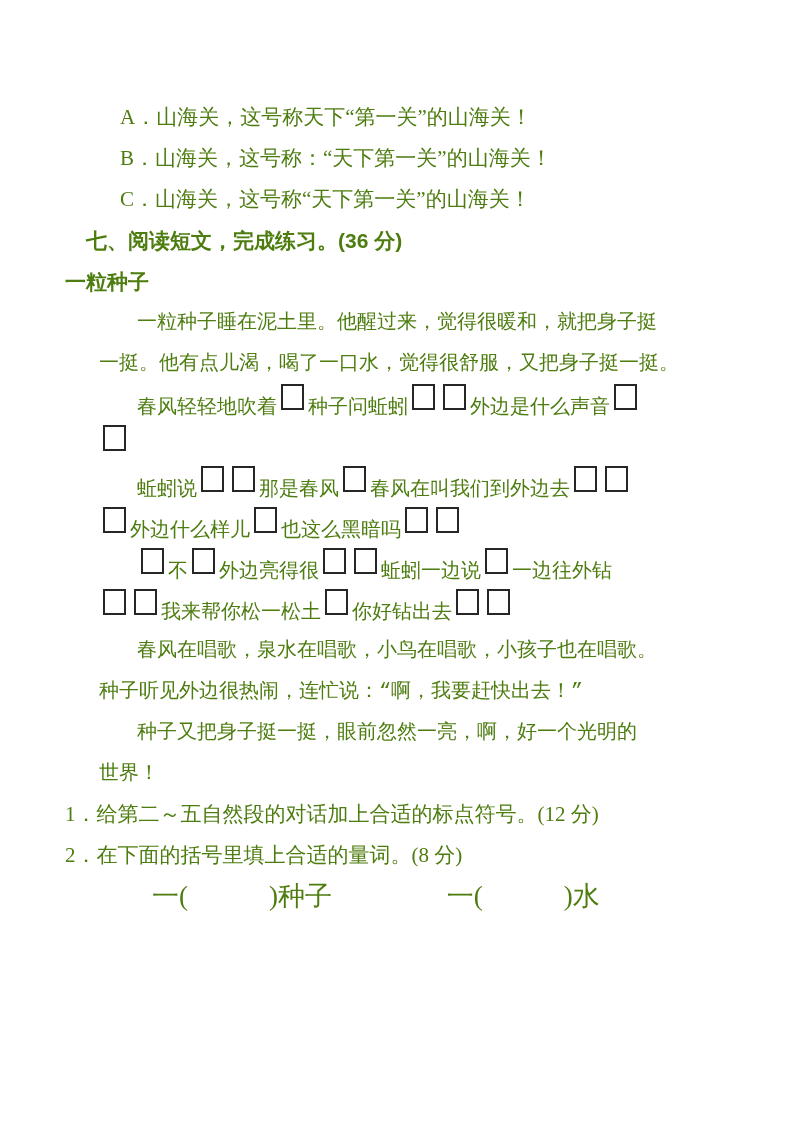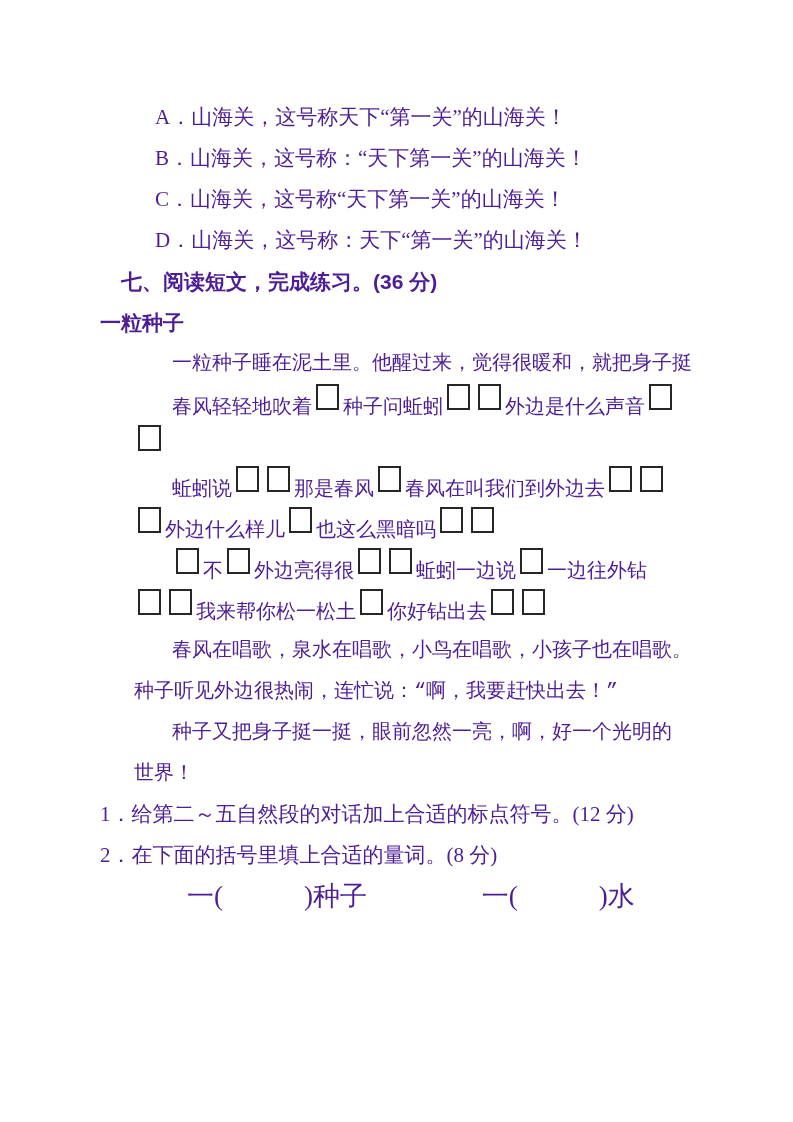--- a/index.html
+++ b/index.html
@@ -2,22 +2,22 @@
 <html><head>
 <meta charset="utf-8">
 <style>
   html, body { margin: 0; padding: 0; background: #ffffff; }
   .doc {
     position: relative;
     width: 793px;
     height: 1122px;
     box-sizing: border-box;
     background: #ffffff;
-    color: #4c1d95;
-    padding: 97px 80px 0 100px;
+    color: #4d7c0f;
+    padding: 97px 80px 0 65px;
     overflow: hidden;
     font-family: "Liberation Serif", serif;
   }
   .line { height: 41px; line-height: 41px; white-space: nowrap; }
   .opt {
     margin-left: 55px;
     font-size: 21px;
     font-family: "Liberation Serif", serif;
   }
   .sec-heading {
@@ -62,29 +62,29 @@
 </style>
 </head>
 <body>
 
 <div class="doc">
 
   <div id="options-container">
       <div class="line opt">A．山海关，这号称天下“第一关”的山海关！</div>
       <div class="line opt">B．山海关，这号称：“天下第一关”的山海关！</div>
       <div class="line opt">C．山海关，这号称“天下第一关”的山海关！</div>
-      <div class="line opt">D．山海关，这号称：天下“第一关”的山海关！</div>
     </div>
 
   <div class="line sec-heading">七、阅读短文，完成练习。(36 分)</div>
 
   <div class="line ptitle">一粒种子</div>
 
   <div id="passage-container">
       <div class="line pline ind">一粒种子睡在泥土里。他醒过来，觉得很暖和，就把身子挺</div>
+      <div class="line pline">一挺。他有点儿渴，喝了一口水，觉得很舒服，又把身子挺一挺。</div>
       <div class="line pline ind">春风轻轻地吹着<span class="pbox"></span>种子问蚯蚓<span class="pbox"></span><span class="pbox"></span>外边是什么声音<span class="pbox"></span></div>
       <div class="line pline"><span class="pbox"></span></div>
       <div class="line pline ind">蚯蚓说<span class="pbox"></span><span class="pbox"></span>那是春风<span class="pbox"></span>春风在叫我们到外边去<span class="pbox"></span><span class="pbox"></span></div>
       <div class="line pline"><span class="pbox"></span>外边什么样儿<span class="pbox"></span>也这么黑暗吗<span class="pbox"></span><span class="pbox"></span></div>
       <div class="line pline ind"><span class="pbox"></span>不<span class="pbox"></span>外边亮得很<span class="pbox"></span><span class="pbox"></span>蚯蚓一边说<span class="pbox"></span>一边往外钻</div>
       <div class="line pline"><span class="pbox"></span><span class="pbox"></span>我来帮你松一松土<span class="pbox"></span>你好钻出去<span class="pbox"></span><span class="pbox"></span></div>
       <div class="line pline ind">春风在唱歌，泉水在唱歌，小鸟在唱歌，小孩子也在唱歌。</div>
       <div class="line pline">种子听见外边很热闹，连忙说：“啊，我要赶快出去！”</div>
       <div class="line pline ind">种子又把身子挺一挺，眼前忽然一亮，啊，好一个光明的</div>
       <div class="line pline">世界！</div>

